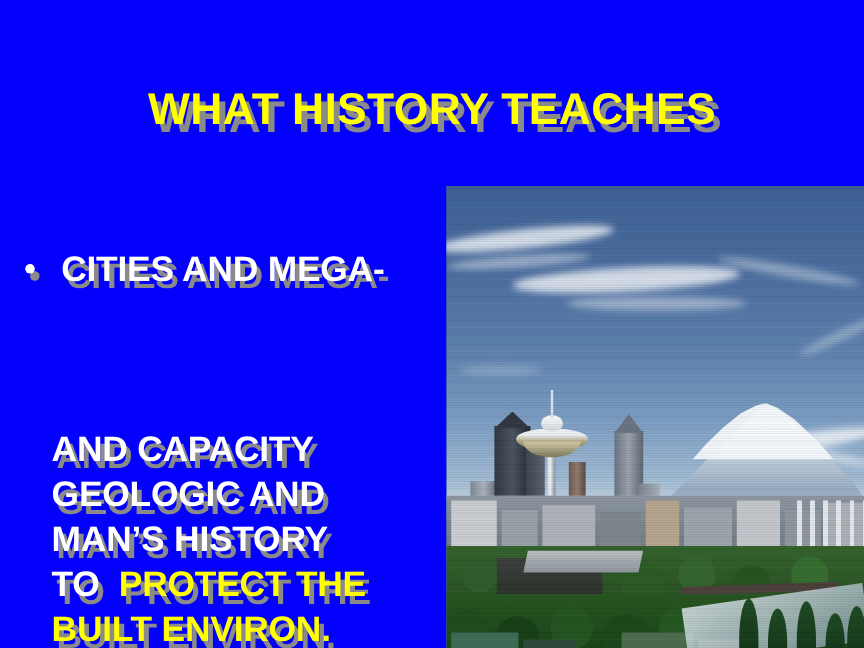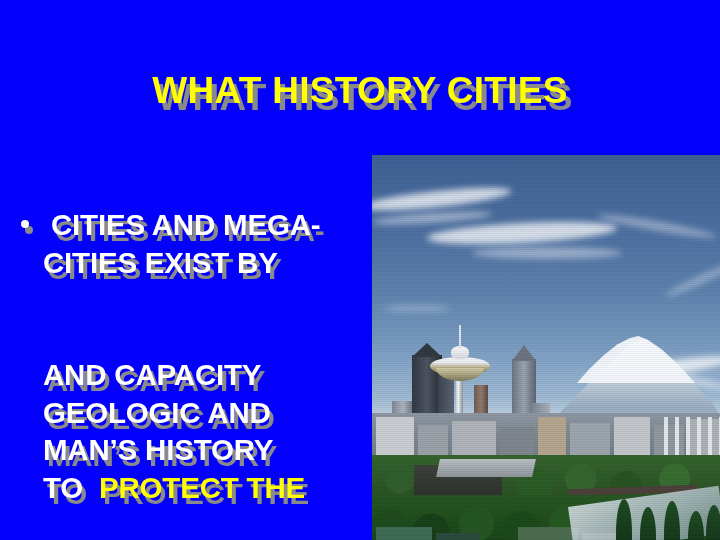--- a/index.html
+++ b/index.html
@@ -284,34 +284,35 @@
     left: 0; top: 0; width: 100%; height: 100%;
     background: repeating-linear-gradient(0deg, rgba(0,0,0,0.045) 0 1px, rgba(255,255,255,0.02) 1px 2px);
     pointer-events: none;
   }
 </style>
 </head>
 <body>
 
 <div id="slide">
 
-  <div id="title">WHAT HISTORY CITIES</div>
+  <div id="title">WHAT HISTORY TEACHES</div>
 
   <div id="body-block">
     <div class="bullet-row">
       <span class="bullet-mark"></span>
       <div id="body-text">
         <span class="indent-first">CITIES AND MEGA-</span><br>
-        <span>CITIES EXIST BY</span><br>
+        <br>
         <br>
         <br>
         <span>AND CAPACITY</span><br>
         <span>GEOLOGIC AND</span><br>
         <span>MAN’S HISTORY</span><br>
         <span><span>TO&nbsp;&nbsp;</span><span class="hl">PROTECT THE</span></span><br>
+        <span class="hl">BUILT ENVIRON.</span>
       </div>
     </div>
   </div>
 
   <div id="photo">
     <div class="ph-layer" id="sky"></div>
 
     <div class="ph-layer cloud" id="cl1"></div>
     <div class="ph-layer cloud" id="cl2"></div>
     <div class="ph-layer cloud" id="cl3"></div>

